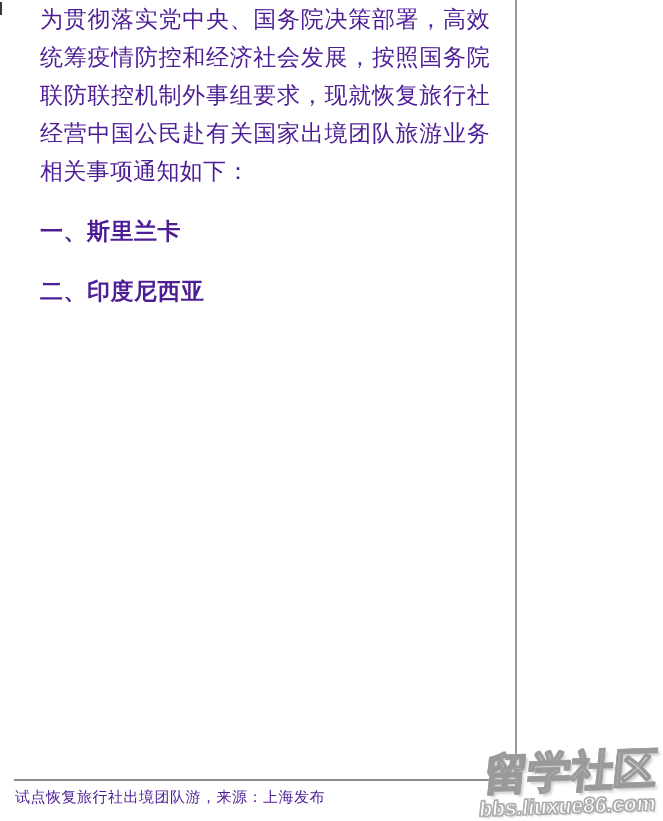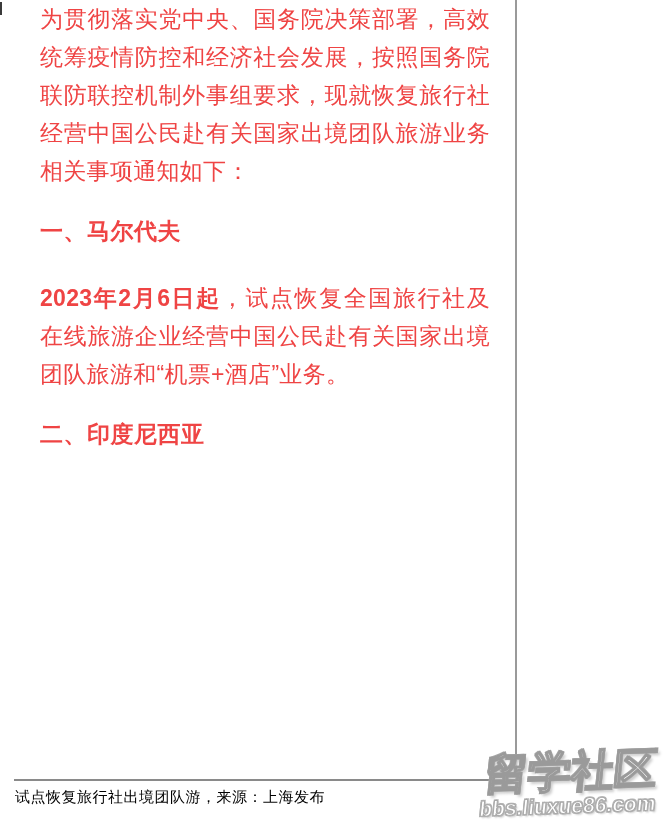--- a/index.html
+++ b/index.html
@@ -16,21 +16,21 @@
   }
 
   
   .article {
     position: absolute;
     top: 0;
     left: 0;
     width: 516px;
     box-sizing: border-box;
     padding: 0 26px 0 40px;
-    color: #ef4444;
+    color: #4c1d95;
     font-size: 23px;
     line-height: 38px;
     letter-spacing: 0.3px;
     text-align: justify;
   }
   .article p { margin: 0; }
   .p-intro { margin-top: -4px; }
   .section-heading {
     margin: 22px 0 0 0;
     font-size: 23px;
@@ -70,21 +70,21 @@
     width: 492px;
     height: 2px;
     background: #8a8a8a;
   }
   .caption {
     position: absolute;
     left: 15px;
     top: 787px;
     font-size: 15px;
     line-height: 20px;
-    color: #000000;
+    color: #4c1d95;
     letter-spacing: 0.5px;
     white-space: nowrap;
   }
 
   
   .watermark {
     position: absolute;
     right: 3px;
     bottom: 4px;
     width: 180px;
@@ -117,23 +117,22 @@
 </head>
 <body>
 
 <div class="corner-mark"></div>
 <div class="page-edge"></div>
 
 <div class="article">
 
   <p class="p-intro">为贯彻落实党中央、国务院决策部署，高效统筹疫情防控和经济社会发展，按照国务院联防联控机制外事组要求，现就恢复旅行社经营中国公民赴有关国家出境团队旅游业务相关事项通知如下：</p>
 
-  <h2 class="section-heading">一、马尔代夫</h2>
+  <h2 class="section-heading">一、斯里兰卡</h2>
 
-  <p class="p-body"><strong class="lead">2023年2月6日起</strong><span>，试点恢复全国旅行社及在线旅游企业经营中国公民赴有关国家出境团队旅游和“机票+酒店”业务。</span></p>
 
 
   <h2 class="section-heading">二、印度尼西亚</h2>
 
 
 </div>
 
 <div class="footer-rule"></div>
 
 <div class="caption">试点恢复旅行社出境团队游，来源：上海发布</div>

